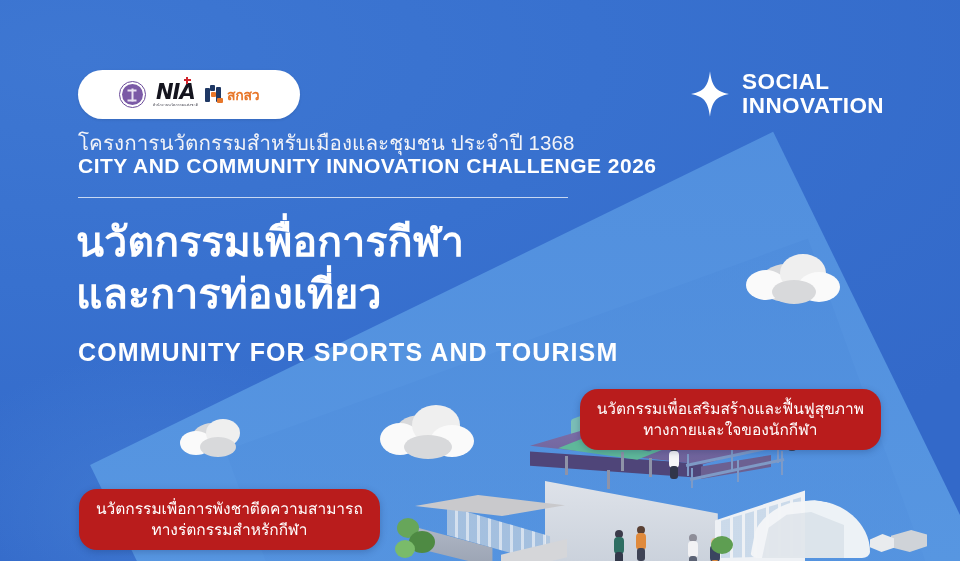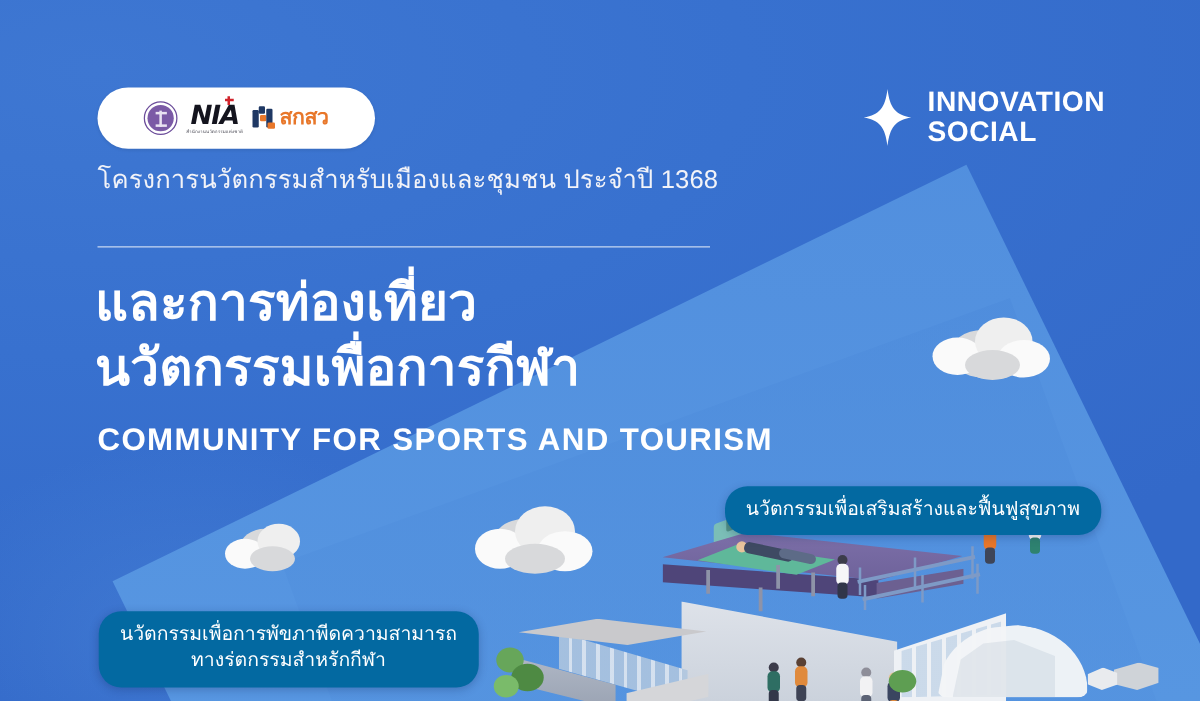--- a/index.html
+++ b/index.html
@@ -105,21 +105,21 @@
   }
   .nia-sub { font-size:3.6px; color:#3A3A46; letter-spacing:.1px; margin-top:1px; white-space:nowrap; }
 
   .sk-block { display:flex; align-items:center; gap:3px; }
   .sk-icon { position:relative; width:19px; height:19px; flex:0 0 auto; }
   .sk-icon i {
     position:absolute; background:#1F3864; border-radius:1px; display:block;
   }
   .sk-icon i.o { background:#E8772A; }
   .sk-text {
-    font-size:17px; font-weight:700; color:#E8772A;
+    font-size:14px; font-weight:700; color:#E8772A;
     letter-spacing:-.3px; line-height:1;
     font-family:"DejaVu Sans","Liberation Sans",sans-serif;
   }
 
   
   .si-logo {
     position:absolute; right:76px; top:70px;
     display:flex; align-items:center; gap:13px;
   }
   .si-star { width:38px; height:46px; flex:0 0 auto; }
@@ -155,30 +155,29 @@
   .title-th div { white-space:nowrap; }
   .title-en {
     position:absolute; left:78px; top:338px;
     color:#FFFFFF; font-weight:700; font-size:25px;
     letter-spacing:1.1px; white-space:nowrap;
   }
 
   
   .callout {
     position:absolute;
-    background:#0369a1;
+    background:#b91c1c;
     color:#FFFFFF;
     border-radius:16px;
     text-align:center;
     font-size:15.5px;
     line-height:1.38;
     padding:9px 17px;
     white-space:nowrap;
     box-shadow:0 2px 7px rgba(12,30,80,.25);
-    font-family:Liberation Mono, monospace;
   }
   .callout.right { right:79px; top:389px; border-radius:18px; }
   .callout.left  { left:79px;  top:489px; border-radius:18px; }
 
   
   .illus { position:absolute; left:395px; top:400px; width:565px; height:161px; }
   .iso { position:absolute; }
   .face { position:absolute; }
 
   
@@ -348,31 +347,32 @@
       </div>
       <div class="sk-text">สกสว</div>
     </div>
   </div>
 
   <div class="si-logo">
     <svg class="si-star" viewBox="0 0 40 48">
       <path d="M20 0 C22 16 26.5 21.5 40 24 C26.5 26.5 22 32 20 48 C18 32 13.5 26.5 0 24 C13.5 21.5 18 16 20 0 Z" fill="#FFFFFF"></path>
     </svg>
     <div class="si-text">
+      <div>SOCIAL</div>
       <div>INNOVATION</div>
-      <div>SOCIAL</div>
     </div>
   </div>
 
   <div class="head-th">โครงการนวัตกรรมสำหรับเมืองและชุมชน ประจำปี 1368</div>
+  <div class="head-en">CITY AND COMMUNITY INNOVATION CHALLENGE 2026</div>
   <div class="divider"></div>
 
   <div class="title-th">
+    <div>นวัตกรรมเพื่อการกีฬา</div>
     <div>และการท่องเที่ยว</div>
-    <div>นวัตกรรมเพื่อการกีฬา</div>
   </div>
   <div class="title-en">COMMUNITY FOR SPORTS AND TOURISM</div>
 
   <div class="illus">
 
     <div class="sign"></div>
     <div class="sign2"></div>
 
     <div class="lower-wall"></div>
     <div class="lower-wall-r"></div>
@@ -462,20 +462,21 @@
     <div class="stadium"></div>
     <div class="truck">
       <div class="body"></div>
       <div class="cab"></div>
     </div>
 
   </div>
 
   <div class="callout right">
     <div>นวัตกรรมเพื่อเสริมสร้างและฟื้นฟูสุขภาพ</div>
+    <div>ทางกายและใจของนักกีฬา</div>
   </div>
 
   <div class="callout left">
-    <div>นวัตกรรมเพื่อการพัขภาพีดความสามารถ</div>
+    <div>นวัตกรรมเพื่อการพังชาตีดความสามารถ</div>
     <div>ทางร่ตกรรมสำหรักกีฬา</div>
   </div>
 
 </div>
 
 </body></html>

